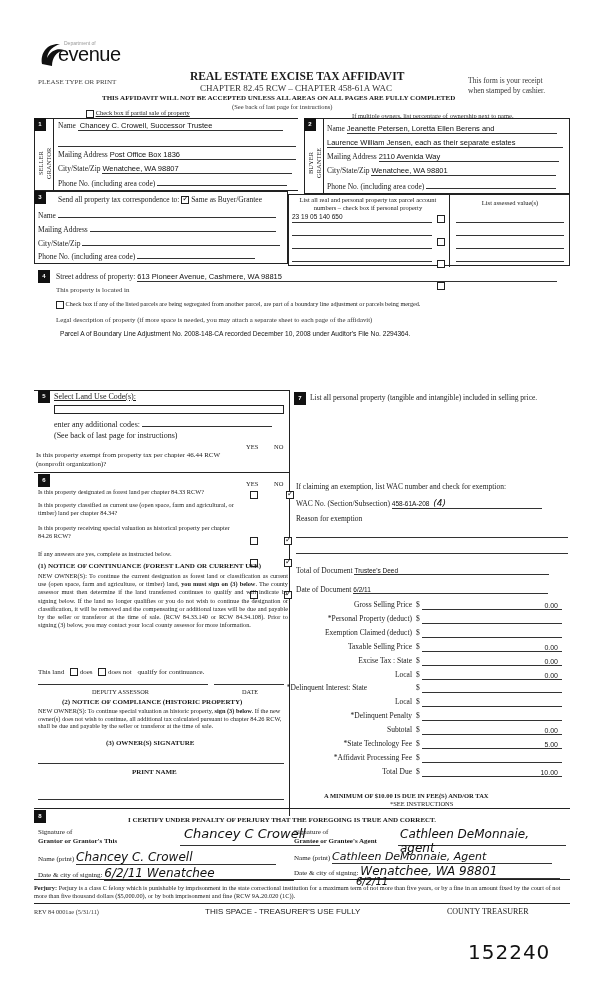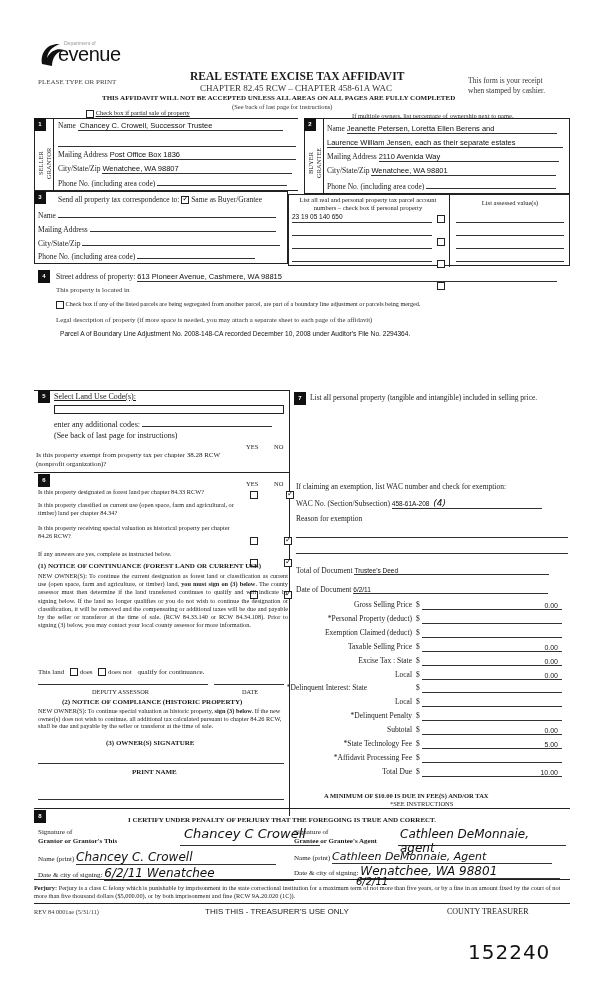--- a/index.html
+++ b/index.html
@@ -157,21 +157,21 @@
 <div class="num" style="left:38px;top:390px;">5</div>
 <div class="row" style="left:54px;top:392px;font-size:8px;text-decoration:underline;">Select Land Use Code(s):</div>
 <div class="abs box" style="left:54px;top:405px;width:230px;height:9px;"></div>
 <div class="row" style="left:54px;top:418px;font-size:8px;">
   <span>enter any additional codes:</span>
   <span class="line" style="display:inline-block;width:130px;height:9px;"></span>
 </div>
 <div class="row" style="left:54px;top:431px;font-size:8px;">(See back of last page for instructions)</div>
 <div class="row" style="left:246px;top:443px;font-size:6.5px;">YES</div>
 <div class="row" style="left:274px;top:443px;font-size:6.5px;">NO</div>
-<div class="abs" style="left:36px;top:451px;width:200px;font-size:7px;line-height:9px;">Is this property exempt from property tax per chapter 38.28 RCW (nonprofit organization)?</div>
+<div class="abs" style="left:36px;top:451px;width:200px;font-size:7px;line-height:9px;">Is this property exempt from property tax per chapter 46.44 RCW (nonprofit organization)?</div>
 <span class="cb abs" style="left:250px;top:453px;"></span>
 <span class="cb checked abs" style="left:276px;top:453px;"></span>
 
 <div class="abs" style="left:34px;top:472px;width:256px;height:1px;background:#222;"></div>
 <div class="num" style="left:38px;top:474px;">6</div>
 <div class="row" style="left:246px;top:480px;font-size:6.5px;">YES</div>
 <div class="row" style="left:274px;top:480px;font-size:6.5px;">NO</div>
 <div id="s6-questions">
     <div><div class="abs" style="left:38px;top:488px;width:200px;font-size:6.3px;line-height:8px;">Is this property designated as forest land per chapter 84.33 RCW?</div><span class="cb abs" style="left:250px;top:489px;"></span><span class="cb abs checked" style="left:276px;top:489px;"></span></div>
     <div><div class="abs" style="left:38px;top:501px;width:200px;font-size:6.3px;line-height:8px;">Is this property classified as current use (open space, farm and agricultural, or timber) land per chapter 84.34?</div><span class="cb abs" style="left:250px;top:502px;"></span><span class="cb abs checked" style="left:276px;top:502px;"></span></div>
@@ -362,18 +362,18 @@
 </div>
 <div class="row hand" style="left:356px;top:876px;font-size:10px;">6/2/11</div>
 
 <div class="abs" style="left:34px;top:884px;width:536px;font-size:6.3px;line-height:8px;">
   <b>Perjury:</b> <span>Perjury is a class C felony which is punishable by imprisonment in the state correctional institution for a maximum term of not more than five years, or by a fine in an amount fixed by the court of not more than five thousand dollars ($5,000.00), or by both imprisonment and fine (RCW 9A.20.020 (1C)).</span>
 </div>
 <div class="abs" style="left:34px;top:903px;width:536px;height:1px;background:#222;"></div>
 
 
 <div class="row" style="left:34px;top:908px;font-size:6.3px;color:#333;">REV 84 0001ae (5/31/11)</div>
-<div class="row sans" style="left:205px;top:907px;font-size:8px;">THIS THIS - TREASURER'S USE ONLY</div>
+<div class="row sans" style="left:205px;top:907px;font-size:8px;">THIS SPACE - TREASURER'S USE FULLY</div>
 <div class="row" style="left:447px;top:907px;font-size:8px;">COUNTY TREASURER</div>
 <div class="row hand" style="left:468px;top:940px;font-size:20px;font-style:normal;letter-spacing:1px;">152240</div>
 
 
 
 
 </body></html>

